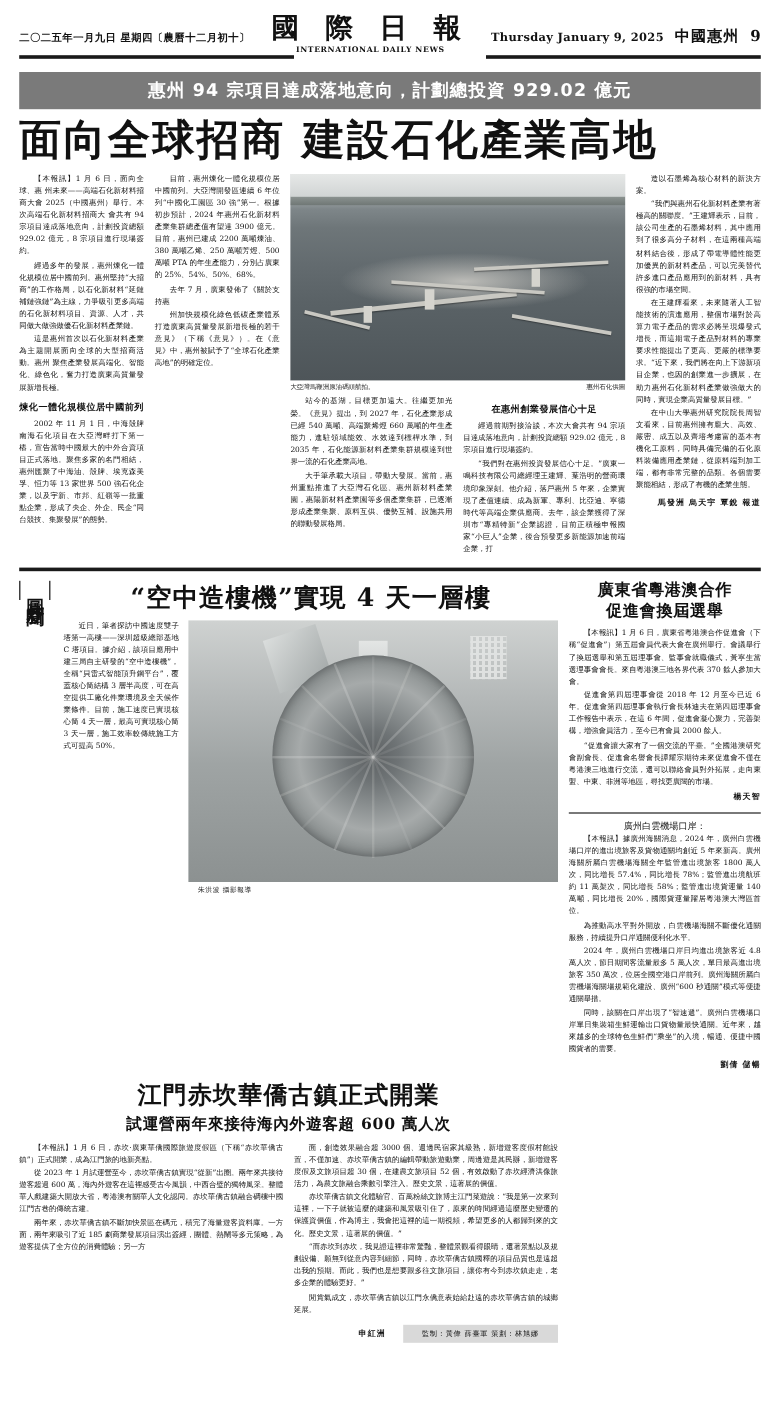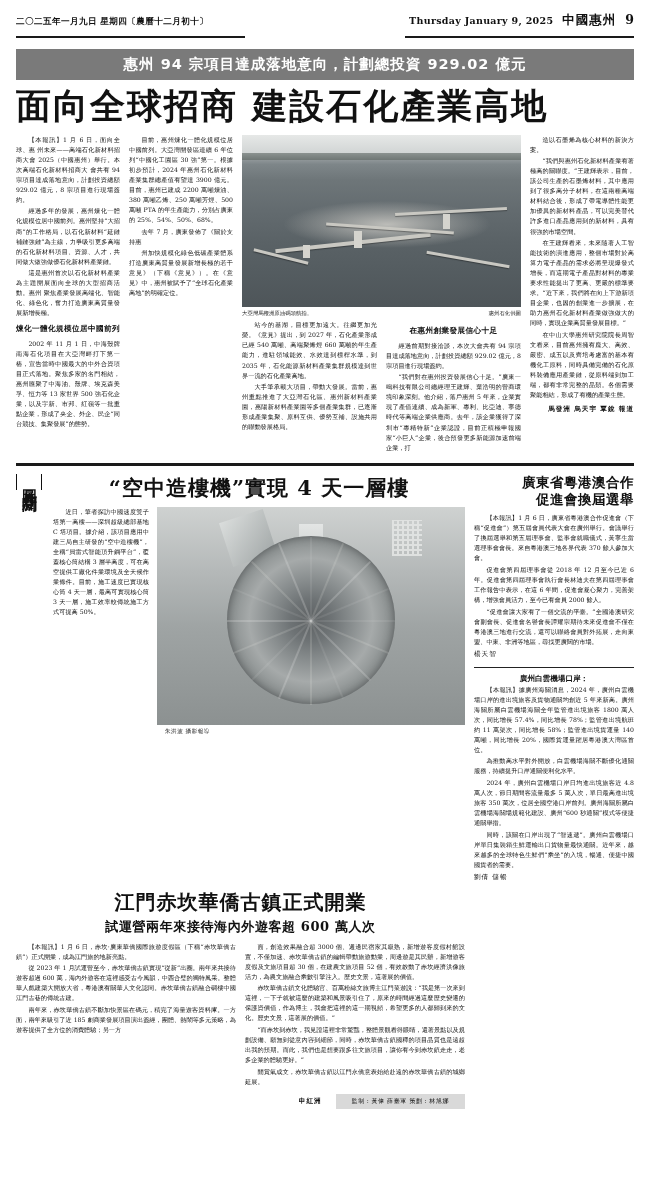--- a/index.html
+++ b/index.html
@@ -129,28 +129,28 @@
   .round-photo .crane{
     position:absolute;right:14%;top:6%;width:30px;height:36px;
     background:repeating-linear-gradient(90deg,#e3e5e4 0 2px,transparent 2px 5px),
                repeating-linear-gradient(0deg,#e3e5e4 0 2px,transparent 2px 5px);
     opacity:.9;
   }
   .credit{font-size:5.6px;margin-top:3px;align-self:flex-start;padding-left:8px;letter-spacing:.5px;}
 
   
   .rhead{
-    text-align:right;font-size:13.5px;font-weight:bold;line-height:1.28;
+    text-align:center;font-size:13.5px;font-weight:bold;line-height:1.28;
     letter-spacing:.5px;margin:0 0 5px;
   }
-  .rhead2-kicker{text-align:center;font-size:7.6px;font-weight:bold;margin:0 0 1px;}
+  .rhead2-kicker{text-align:center;font-size:7.6px;font-weight:normal;margin:0 0 1px;}
   .rhead2{text-align:center;font-size:15px;font-weight:bold;line-height:1.24;letter-spacing:.5px;margin:0 0 5px;}
   .rcol{font-size:6.2px;line-height:1.62;text-align:justify;}
   .rcol p{margin:0 0 1.5px;text-indent:2em;}
-  .rbyline{font-weight:normal;font-size:6.6px;letter-spacing:1px;margin-top:2px;}
+  .rbyline{text-align:right;font-weight:bold;font-size:6.6px;letter-spacing:1px;margin-top:2px;}
   .hr-thin{height:1px;background:#222;margin:7px 0 6px;}
 
   
   .bot{display:flex;gap:9px;margin-top:6px;}
   .bot-left{flex:1;}
   .bot-right{flex:0 0 160px;}
   .bot-head{text-align:center;font-size:20px;font-weight:bold;letter-spacing:1px;margin:0 0 2px;}
   .bot-sub{text-align:center;font-size:13px;font-weight:bold;letter-spacing:.6px;margin:0 0 6px;}
   .bot-cols{display:flex;gap:9px;}
   .bot-col{flex:1;font-size:6.2px;line-height:1.62;text-align:justify;}
@@ -163,20 +163,24 @@
     padding:3px 16px;white-space:nowrap;
   }
 </style>
 </head>
 <body>
 
 <div class="page">
 
   <div class="masthead">
     <div class="mh-left">二〇二五年一月九日 星期四〔農曆十二月初十〕</div>
+    <div class="mh-center">
+      <div class="mh-title">國 際 日 報</div>
+      <div class="mh-sub">INTERNATIONAL DAILY NEWS</div>
+    </div>
     <div class="mh-right">
       <span class="mh-date">Thursday January 9, 2025</span>
       <span class="mh-section">中國惠州</span>
       <span class="mh-pageno">9</span>
     </div>
   </div>
   <div class="rule-row">
     <div class="bar"></div>
     <div class="gapw"></div>
     <div class="bar"></div>

